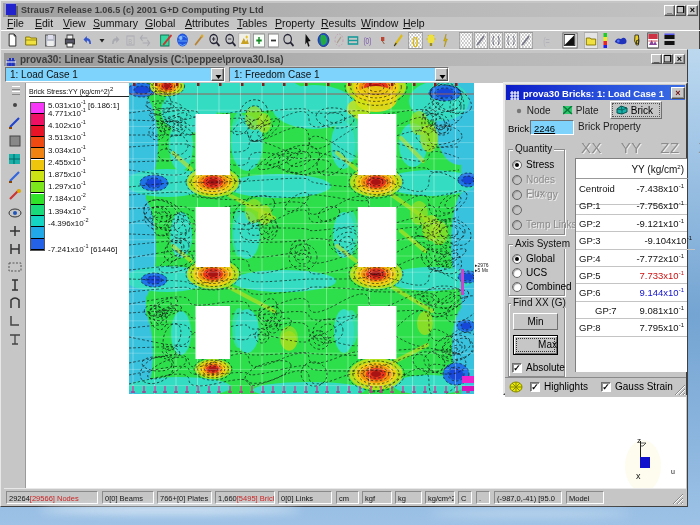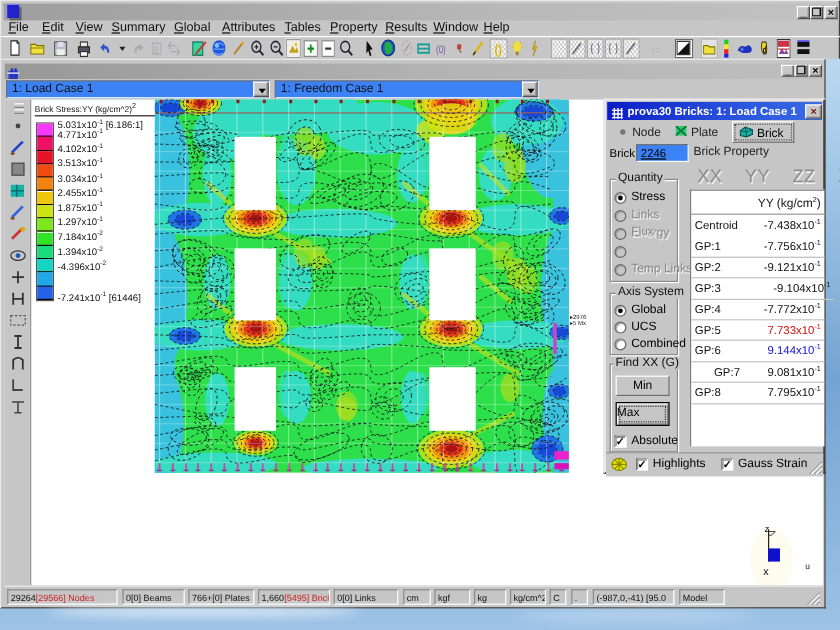--- a/index.html
+++ b/index.html
@@ -5,21 +5,21 @@
 html,body{margin:0;padding:0;width:700px;height:525px;overflow:hidden;
  font-family:"Liberation Sans",sans-serif;background:#7fb0da;}
 *{box-sizing:border-box;}
 .abs{position:absolute;}
 #screen{position:relative;width:700px;height:525px;
  background:linear-gradient(180deg,#c9e1f3 0%,#a6c9e8 25%,#74a4d2 60%,#8ab4dd 82%,#9dc2e6 100%);}
 .win{background:#c6c6c6;border-top:1px solid #e8e8e8;border-left:1px solid #e8e8e8;
  border-right:1px solid #404040;border-bottom:1px solid #404040;}
 .raised{background:#c6c6c6;border-top:1px solid #ffffff;border-left:1px solid #ffffff;
  border-right:1px solid #707070;border-bottom:1px solid #707070;}
-.sunken{background:#3b82f6;border-top:1px solid #707070;border-left:1px solid #707070;
+.sunken{background:#7dd3fc;border-top:1px solid #707070;border-left:1px solid #707070;
  border-right:1px solid #ffffff;border-bottom:1px solid #ffffff;text-decoration:underline;}
 .btn3{background:#c6c6c6;border-top:1px solid #ffffff;border-left:1px solid #ffffff;
  border-right:1px solid #505050;border-bottom:1px solid #505050;box-shadow:inset -1px -1px 0 #909090;}
 .capbtn{font-weight:bold;font-size:9px;color:#000;text-align:center;line-height:9px;}
 .etched{border:1px solid #8a8a8a;box-shadow:1px 1px 0 #fff, inset 1px 1px 0 #fff;}
 .tbico{position:absolute;width:18px;height:17px;}
 .cell{position:absolute;top:2px;height:13px;border-top:1px solid #8a8a8a;border-left:1px solid #8a8a8a;
  border-right:1px solid #ffffff;border-bottom:1px solid #ffffff;font-size:7.5px;color:#111;
  padding:2px 2px 0 2px;white-space:nowrap;overflow:hidden;}
 .radio{position:absolute;width:10px;height:10px;border-radius:50%;
@@ -37,20 +37,21 @@
 sup{font-size:6px;}
 </style>
 </head>
 <body>
 <div id="screen">
 
 <div class="abs win" style="left:0;top:0;width:700px;height:49px;border-bottom:none;">
   <div class="abs" style="left:2px;top:2px;width:696px;height:14px;
     background:linear-gradient(90deg,#9e9e9e,#b8b8b8 60%,#c2c2c2);"></div>
   <div class="abs" style="left:5px;top:3px;width:10px;height:11px;background:#2323cc;box-shadow:-1px -1px 0 #9a9ae0,2px 2px 0 #666;"></div>
+  <div class="abs" style="left:20px;top:4px;font-size:9px;font-weight:bold;color:#3a3a3a;letter-spacing:0.1px;">Straus7 Release 1.06.5 (c) 2001 G+D Computing Pty Ltd</div>
   <div class="abs btn3 capbtn" style="left:663px;top:4px;width:11px;height:11px;">_</div>
   <div class="abs btn3 capbtn" style="left:674px;top:4px;width:11px;height:11px;">❐</div>
   <div class="abs btn3 capbtn" style="left:686px;top:4px;width:11px;height:11px;">×</div>
   <div class="abs" style="left:0;top:16px;width:700px;height:13px;">
     <span class="abs" style="left:6px;font-size:10.5px;color:#111;"><u>F</u>ile</span>
     <span class="abs" style="left:34px;font-size:10.5px;color:#111;"><u>E</u>dit</span>
     <span class="abs" style="left:62px;font-size:10.5px;color:#111;"><u>V</u>iew</span>
     <span class="abs" style="left:92px;font-size:10.5px;color:#111;"><u>S</u>ummary</span>
     <span class="abs" style="left:144px;font-size:10.5px;color:#111;"><u>G</u>lobal</span>
     <span class="abs" style="left:184px;font-size:10.5px;color:#111;"><u>A</u>ttributes</span>
@@ -250,20 +251,21 @@
   <div class="abs" style="left:3px;top:3px;width:682px;height:13px;
     background:linear-gradient(90deg,#989898,#b4b4b4 55%,#bebebe);"></div>
   <div class="abs" style="left:5px;top:4px;width:11px;height:11px;">
     <svg width="11" height="11">
           <rect x="1" y="3" width="8" height="7" fill="#3344cc"></rect>
           <rect x="3" y="1" width="2" height="9" fill="#2233bb"></rect>
           <rect x="6" y="1" width="2" height="9" fill="#2233bb"></rect>
           <line x1="0" y1="5" x2="10" y2="5" stroke="#fff" stroke-width="1"></line>
         </svg>
   </div>
+  <div class="abs" style="left:19px;top:4px;font-size:10px;font-weight:bold;color:#3c3c3c;">prova30: Linear Static Analysis (C:\peppee\prova30.lsa)</div>
   <div class="abs btn3 capbtn" style="left:650px;top:4px;width:11px;height:10px;">_</div>
   <div class="abs btn3 capbtn" style="left:661px;top:4px;width:11px;height:10px;">❐</div>
   <div class="abs btn3 capbtn" style="left:673px;top:4px;width:11px;height:10px;">×</div>
   <div class="abs" style="left:3px;top:16px;width:682px;height:17px;background:#c6c6c6;"></div>
   <div class="abs sunken" style="left:4px;top:17px;width:220px;height:15px;">
     <div class="abs" style="left:4px;top:1px;font-size:10px;color:#111;">1: Load Case 1</div>
     <div class="abs btn3" style="left:205px;top:0px;width:13px;height:13px;"><svg width="13" height="13">
             <path d="M3.5 5 L9.5 5 L6.5 9 Z" fill="#000"></path>
           </svg></div>
   </div>
@@ -890,49 +892,49 @@
   <div class="dtx" style="left:3px;top:39px;font-size:9.5px;">Brick:</div>
   <div class="abs sunken" style="left:25px;top:36px;width:44px;height:15px;font-size:9.5px;padding:2px 0 0 3px;color:#000;">2246</div>
   <div class="dtx" style="left:73px;top:37px;color:#222;">Brick Property</div>
   <div class="dtg" style="left:76px;top:55px;letter-spacing:0.5px;font-size:15px;">XX&nbsp;&nbsp;&nbsp;&nbsp;YY&nbsp;&nbsp;&nbsp;&nbsp;ZZ&nbsp;&nbsp;&nbsp;&nbsp;XY</div>
 
   <div class="abs etched" style="left:3px;top:65px;width:57px;height:86px;"></div>
   <div class="glabel" style="left:8px;top:60px;">Quantity</div>
   <div class="radio on" style="left:7px;top:76px;"></div>
       <div class="dtx" style="left:21px;top:75px;">Stress</div>
   <div class="radio dis" style="left:7px;top:91px;"></div>
-      <div class="dtg" style="left:21px;top:90px;">Links</div>
+      <div class="dtg" style="left:21px;top:90px;">Nodes</div>
   <div class="radio dis" style="left:7px;top:106px;"></div>
       <div class="dtg" style="left:21px;top:105px;">Energy</div>
   <div class="radio dis" style="left:7px;top:121px;"></div>
       <div class="dtg" style="left:21px;top:104px;">Flux</div>
   <div class="radio dis" style="left:7px;top:136px;"></div>
       <div class="dtg" style="left:21px;top:135px;">Temp Links</div>
 
   <div class="abs etched" style="left:3px;top:160px;width:57px;height:52px;"></div>
   <div class="glabel" style="left:8px;top:155px;">Axis System</div>
   <div class="radio on" style="left:7px;top:170px;"></div>
       <div class="dtx" style="left:21px;top:169px;">Global</div>
   <div class="radio" style="left:7px;top:184px;"></div>
       <div class="dtx" style="left:21px;top:183px;">UCS</div>
   <div class="radio" style="left:7px;top:198px;"></div>
       <div class="dtx" style="left:21px;top:197px;">Combined</div>
 
   <div class="abs etched" style="left:3px;top:219px;width:57px;height:74px;"></div>
   <div class="glabel" style="left:6px;top:214px;">Find XX (G)</div>
   <div class="abs raised" style="left:8px;top:229px;width:45px;height:17px;font-size:10px;text-align:center;padding-top:2px;">Min</div>
-  <div class="abs raised" style="left:8px;top:251px;width:45px;height:20px;font-size:10px;text-align:left;padding-top:3px;border:1px solid #000;outline:1px dotted #333;outline-offset:-4px;box-shadow:inset 1px 1px 0 #fff,inset -1px -1px 0 #707070;">Max</div>
+  <div class="abs raised" style="left:8px;top:251px;width:45px;height:20px;font-size:10px;text-align:right;padding-top:3px;border:1px solid #000;outline:1px dotted #333;outline-offset:-4px;box-shadow:inset 1px 1px 0 #fff,inset -1px -1px 0 #707070;">Max</div>
   <div class="check" style="left:7px;top:279px;">✓</div>
       <div class="dtx" style="left:21px;top:278px;">Absolute</div>
 
   <div class="abs" style="left:70px;top:74px;width:112px;height:214px;background:#fff;border-top:1px solid #808080;border-left:1px solid #808080;">
     <div class="abs" style="right:3px;top:5px;font-size:10px;color:#111;">YY (kg/cm<sup>2</sup>)</div>
     <div class="abs" style="left:0;top:19px;width:112px;height:1px;background:#999;"></div>
     <div class="abs" style="left:0;top:21px;width:111px;">
-<div style="position:absolute;left:0;top:0.0px;width:111px;height:35px;border-bottom:1px solid #c4c4c4;">
+<div style="position:absolute;left:0;top:0.0px;width:111px;height:25px;border-bottom:1px solid #c4c4c4;">
             <span style="position:absolute;left:3px;top:3px;font-size:9.5px;color:#111;">Centroid</span>
             <span style="position:absolute;right:3px;top:3px;font-size:9.5px;color:#111;">-7.438x10<sup style="font-size:6px">-1</sup></span>
           </div>
 <div style="position:absolute;left:0;top:17.4px;width:111px;height:17.4px;border-bottom:1px solid #c4c4c4;">
             <span style="position:absolute;left:3px;top:3px;font-size:9.5px;color:#111;">GP:1</span>
             <span style="position:absolute;right:3px;top:3px;font-size:9.5px;color:#111;">-7.756x10<sup style="font-size:6px">-1</sup></span>
           </div>
 <div style="position:absolute;left:0;top:34.8px;width:111px;height:17.4px;border-bottom:1px solid #c4c4c4;">
             <span style="position:absolute;left:3px;top:3px;font-size:9.5px;color:#111;">GP:2</span>
             <span style="position:absolute;right:3px;top:3px;font-size:9.5px;color:#111;">-9.121x10<sup style="font-size:6px">-1</sup></span>

